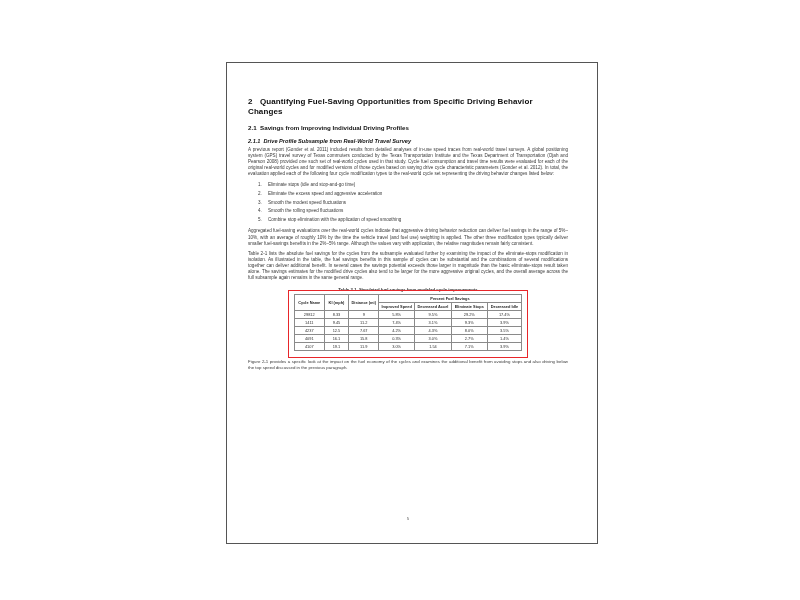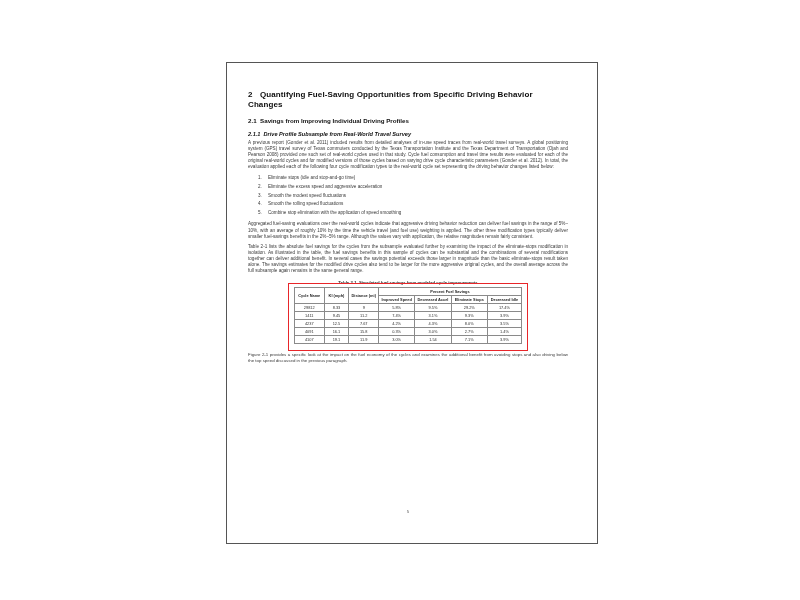--- a/index.html
+++ b/index.html
@@ -24,21 +24,21 @@
     top: 62px;
     width: 372px;
     height: 482px;
     background: #ffffff;
     border: 1px solid #555555;
     box-sizing: border-box;
   }
   .page-inner {
     position: absolute;
     left: 248px;
-    top: 90px;
+    top: 97px;
     width: 320px;
     height: 430px;
     box-sizing: border-box;
   }
   
   .h-section {
     font-size: 8px;
     font-weight: bold;
     color: #0d0d0d;
     line-height: 10px;

